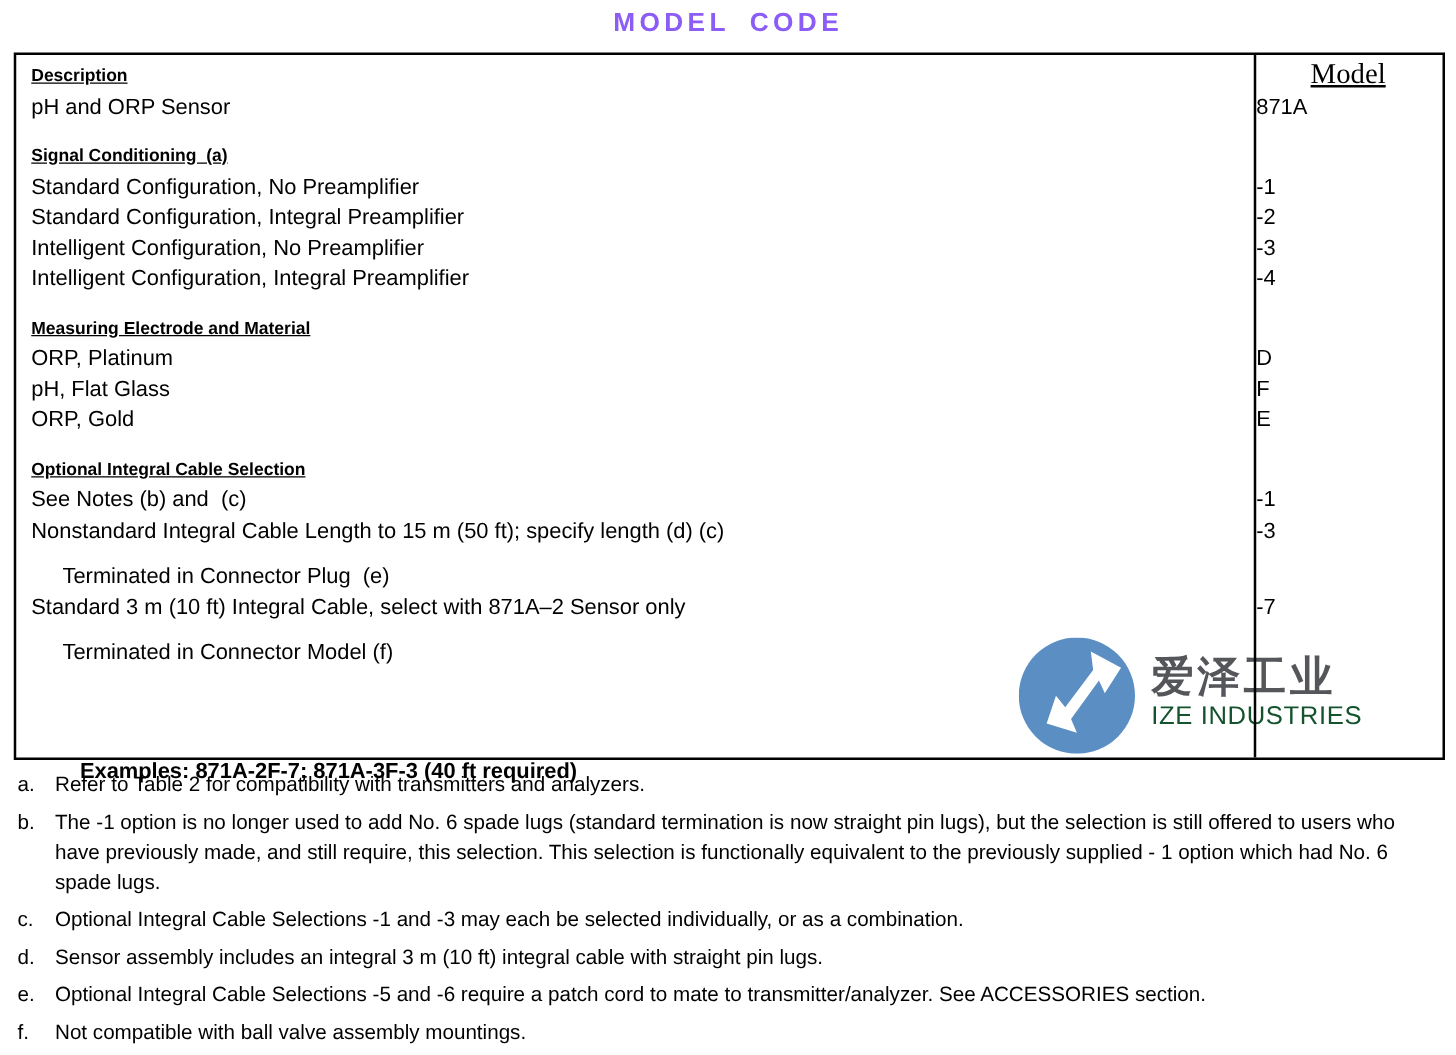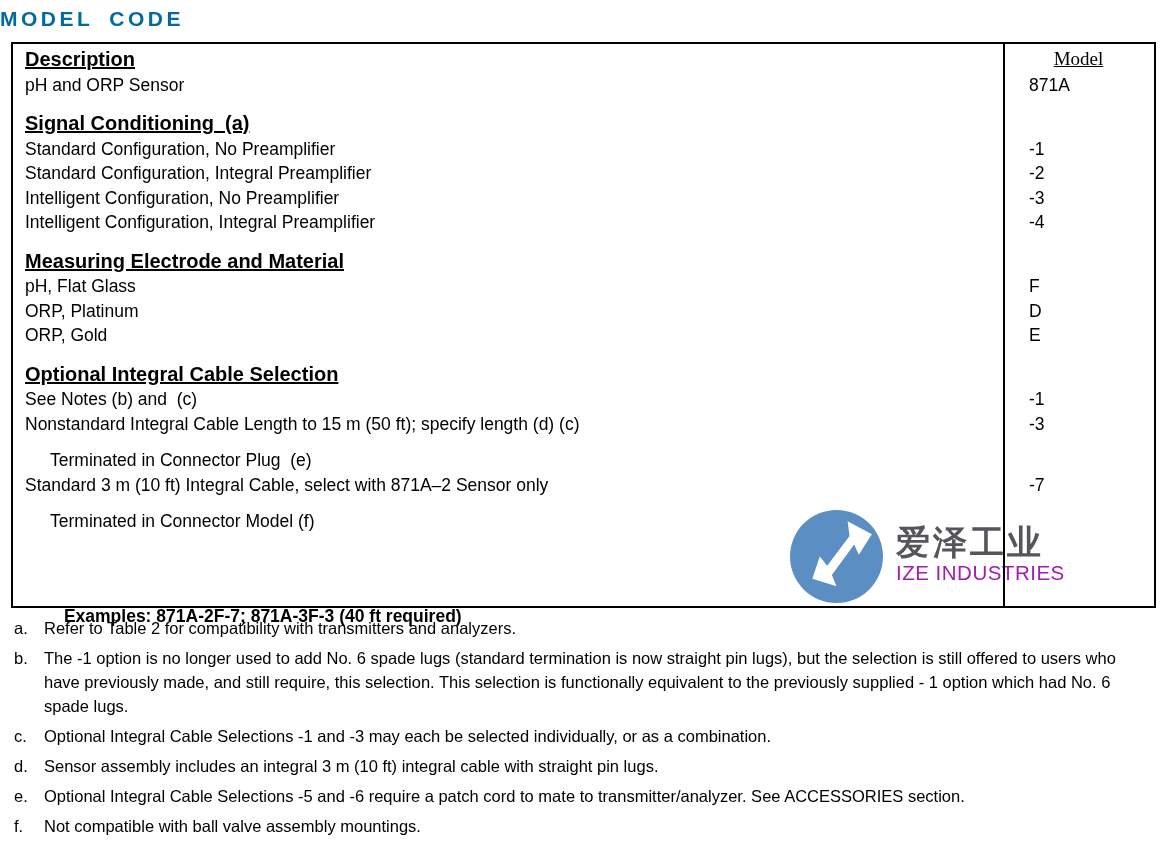--- a/index.html
+++ b/index.html
@@ -1,25 +1,26 @@
 <!DOCTYPE html>
 <html><head>
 <meta charset="utf-8">
 <style>
   * { margin: 0; padding: 0; box-sizing: border-box; }
   html, body { width: 1165px; height: 844px; background: #fff; overflow: hidden; }
   body { font-family: "Liberation Sans", sans-serif; color: #000; }
 
   .title {
     margin-top: 7px;
+    text-align: center;
     font-size: 21px;
     font-weight: bold;
     letter-spacing: 3.5px;
     word-spacing: 7px;
-    color: #0369a1;
+    color: #8b5cf6;
   }
 
   .model-table {
     position: relative;
     margin: 11px 9px 0 11px;
     height: 566px;
     border: 2px solid #000;
     padding-top: 3px;
     display: flex;
     flex-direction: column;
@@ -28,57 +29,57 @@
   .col-divider {
     position: absolute;
     left: 990px; top: 0; bottom: 0;
     width: 2px;
     background: #000;
     z-index: 3;
   }
   .row { display: flex; min-height: 24.5px; line-height: 24.5px; }
   .cell-left { width: 990px; flex: none; padding-left: 12px; white-space: pre-wrap; }
   .row.indent .cell-left { padding-left: 37px; margin-top: 12px; }
-  .cell-right { flex: 1; padding-left: 26px; white-space: pre; }
+  .cell-right { flex: 1; padding-left: 2px; white-space: pre; }
   .sec-heading {
     font-weight: bold;
     text-decoration: underline;
-    font-size: 20px;
+    font-size: 14px;
     text-align: center;
   }
   .model-header-cell { text-align: center; padding-left: 0; }
   .model-header {
     font-family: "Liberation Serif", serif;
-    font-size: 19px;
+    font-size: 23px;
     text-decoration: underline;
   }
   .sections > .section + .section { margin-top: 14px; }
   .flex-spacer { flex: 1; }
   .examples-row { margin-bottom: 2px; height: 25px; line-height: 25px; font-weight: bold; }
 
   .watermark {
     position: absolute;
-    left: 777px; top: 466px;
+    left: 802px; top: 466px;
     display: flex;
     align-items: flex-start;
     z-index: 1;
   }
   .wm-logo { width: 93px; height: 93px; flex: none; }
   .wm-textblock { margin-left: 13px; margin-top: 13px; }
   .wm-cn {
     font-size: 34px;
     line-height: 38px;
     color: #55565A;
     letter-spacing: 3px;
     font-weight: bold;
   }
   .wm-en {
     font-size: 20.5px;
     line-height: 23px;
-    color: #a21caf;
+    color: #14532d;
     letter-spacing: 0.5px;
   }
 
   .footnotes { margin: 8px 18px 0 14px; font-size: 16.5px; }
   .footnote { display: flex; margin-bottom: 6px; line-height: 24px; }
   .fn-label { width: 30px; flex: none; }
   .fn-text { flex: 1; }
 </style>
 </head>
 <body>
@@ -122,26 +123,26 @@
             <div class="cell-left"><span>Intelligent Configuration, Integral Preamplifier</span></div>
             <div class="cell-right"><span>-4</span></div>
           </div>
         </div>
         <div class="section">
           <div class="row">
             <div class="cell-left"><span class="sec-heading">Measuring Electrode and Material</span></div>
             <div class="cell-right"></div>
           </div>
           <div class="row">
+            <div class="cell-left"><span>ORP, Platinum</span></div>
+            <div class="cell-right"><span>D</span></div>
+          </div>
+          <div class="row">
             <div class="cell-left"><span>pH, Flat Glass</span></div>
             <div class="cell-right"><span>F</span></div>
-          </div>
-          <div class="row">
-            <div class="cell-left"><span>ORP, Platinum</span></div>
-            <div class="cell-right"><span>D</span></div>
           </div>
           <div class="row">
             <div class="cell-left"><span>ORP, Gold</span></div>
             <div class="cell-right"><span>E</span></div>
           </div>
         </div>
         <div class="section">
           <div class="row">
             <div class="cell-left"><span class="sec-heading">Optional Integral Cable Selection</span></div>
             <div class="cell-right"></div>

